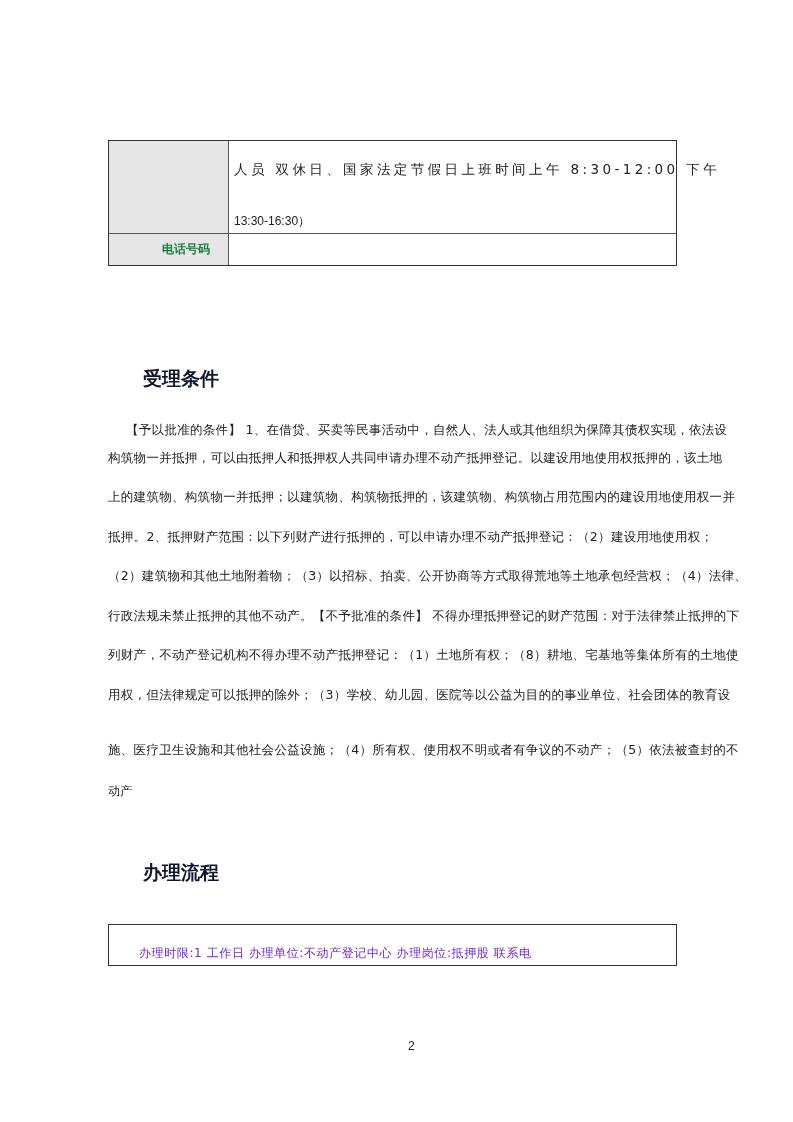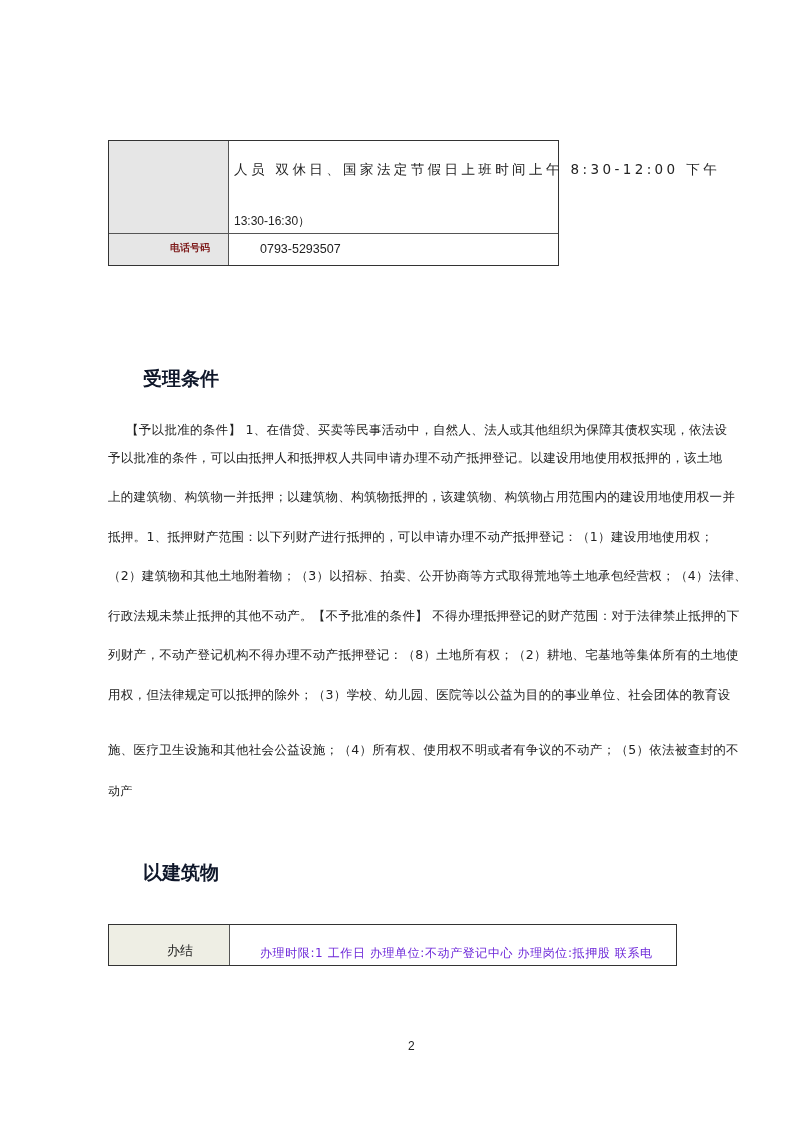--- a/index.html
+++ b/index.html
@@ -1,28 +1,28 @@
 <!DOCTYPE html>
 <html><head>
   <meta charset="utf-8">
   <style>
     html, body { margin: 0; padding: 0; background: #ffffff; }
     body { width: 793px; height: 1122px; position: relative; overflow: hidden;
            font-family: "DejaVu Sans", "Liberation Sans", sans-serif; color: #111; }
-    .tbl { position: absolute; left: 108px; width: 451px; border: 1.5px solid #333; border-collapse: collapse; box-sizing: border-box; }
+    .tbl { position: absolute; left: 108px; width: 569px; border: 1.5px solid #333; border-collapse: collapse; box-sizing: border-box; }
     .tbl1 { top: 140px; height: 126px; }
     .row { display: flex; border-bottom: 1px solid #555; box-sizing: border-box; }
     .row:last-child { border-bottom: none; }
     .lab { width: 120px; flex: none; border-right: 1px solid #555; background: #e6e6e6; box-sizing: border-box; position: relative; }
     .val { flex: 1; position: relative; box-sizing: border-box; }
     .r1 { height: 93px; }
     .r2 { height: 31px; }
     .t-line1 { position: absolute; left: 5px; top: 20px; font-size: 13.5px; letter-spacing: 3.4px; white-space: nowrap; color: #222; }
     .t-line2 { position: absolute; left: 5px; top: 64px; font-size: 12px; white-space: nowrap; color: #222; font-family: "Liberation Sans", sans-serif; margin-top: 8px; }
-    .lab-text { position: absolute; right: 18px; top: 7px; font-size: 10px; font-weight: bold; color: #7f1d1d; }
+    .lab-text { position: absolute; right: 18px; top: 7px; font-size: 12px; font-weight: bold; color: #15803d; }
     .phone { position: absolute; left: 31px; top: 8px; font-size: 12.5px; font-family: "Liberation Sans", sans-serif; color: #222; }
     h2 { position: absolute; margin: 0; font-size: 19px; font-weight: bold; color: #0f172a; font-family: "DejaVu Sans", sans-serif; }
     .h-cond { left: 143px; top: 366px; }
     .h-proc { left: 143px; top: 860px; }
     .para { position: absolute; left: 108px; width: 580px; font-size: 12.5px; color: #222; }
     .para .ln { position: absolute; left: 0; white-space: nowrap; letter-spacing: 0.3px; }
     .tbl2 { position: absolute; left: 108px; top: 924px; width: 569px; height: 42px; border: 1.5px solid #333; display: flex; box-sizing: border-box; }
     .lab2 { width: 120px; flex: none; background: #eeeee4; border-right: 1px solid #555; position: relative; }
     .lab2 span { position: absolute; left: 58px; top: 17px; font-size: 13px; color: #222; }
     .val2 { flex: 1; position: relative; }
@@ -39,45 +39,39 @@
     </div>
     <div class="val">
       <span class="t-line1">人员  双休日、国家法定节假日上班时间上午 8:30-12:00  下午</span>
       <span class="t-line2">13:30-16:30）</span>
     </div>
   </div>
   <div class="row r2">
     <div class="lab">
       <span class="lab-text">电话号码</span>
     </div>
-    <div class="val">
-      <span class="phone">0793-5293507</span>
-    </div>
   </div>
 </div>
 
 <h2 class="h-cond">受理条件</h2>
 
 <div class="para" style="top:410px;">
   <span class="ln" style="top:12px;left:18px;">【予以批准的条件】 1、在借贷、买卖等民事活动中，自然人、法人或其他组织为保障其债权实现，依法设</span>
-  <span class="ln" style="top:40px;">予以批准的条件，可以由抵押人和抵押权人共同申请办理不动产抵押登记。以建设用地使用权抵押的，该土地</span>
+  <span class="ln" style="top:40px;">构筑物一并抵押，可以由抵押人和抵押权人共同申请办理不动产抵押登记。以建设用地使用权抵押的，该土地</span>
   <span class="ln" style="top:79px;">上的建筑物、构筑物一并抵押；以建筑物、构筑物抵押的，该建筑物、构筑物占用范围内的建设用地使用权一并</span>
-  <span class="ln" style="top:119px;">抵押。1、抵押财产范围：以下列财产进行抵押的，可以申请办理不动产抵押登记：（1）建设用地使用权；</span>
+  <span class="ln" style="top:119px;">抵押。2、抵押财产范围：以下列财产进行抵押的，可以申请办理不动产抵押登记：（2）建设用地使用权；</span>
   <span class="ln" style="top:158px;">（2）建筑物和其他土地附着物；（3）以招标、拍卖、公开协商等方式取得荒地等土地承包经营权；（4）法律、</span>
   <span class="ln" style="top:198px;">行政法规未禁止抵押的其他不动产。【不予批准的条件】 不得办理抵押登记的财产范围：对于法律禁止抵押的下</span>
-  <span class="ln" style="top:237px;">列财产，不动产登记机构不得办理不动产抵押登记：（8）土地所有权；（2）耕地、宅基地等集体所有的土地使</span>
+  <span class="ln" style="top:237px;">列财产，不动产登记机构不得办理不动产抵押登记：（1）土地所有权；（8）耕地、宅基地等集体所有的土地使</span>
   <span class="ln" style="top:277px;text-align:center;">用权，但法律规定可以抵押的除外；（3）学校、幼儿园、医院等以公益为目的的事业单位、社会团体的教育设</span>
   <span class="ln" style="top:332px;">施、医疗卫生设施和其他社会公益设施；（4）所有权、使用权不明或者有争议的不动产；（5）依法被查封的不</span>
   <span class="ln" style="top:373px;font-size:12px;">动产</span>
 </div>
 
-<h2 class="h-proc">以建筑物</h2>
+<h2 class="h-proc">办理流程</h2>
 
 <div class="tbl2">
-  <div class="lab2">
-    <span>办结</span>
-  </div>
   <div class="val2">
     <span>办理时限:1 工作日  办理单位:不动产登记中心  办理岗位:抵押股  联系电</span>
   </div>
 </div>
 
 <div class="pagenum">2</div>
 
 </body></html>

